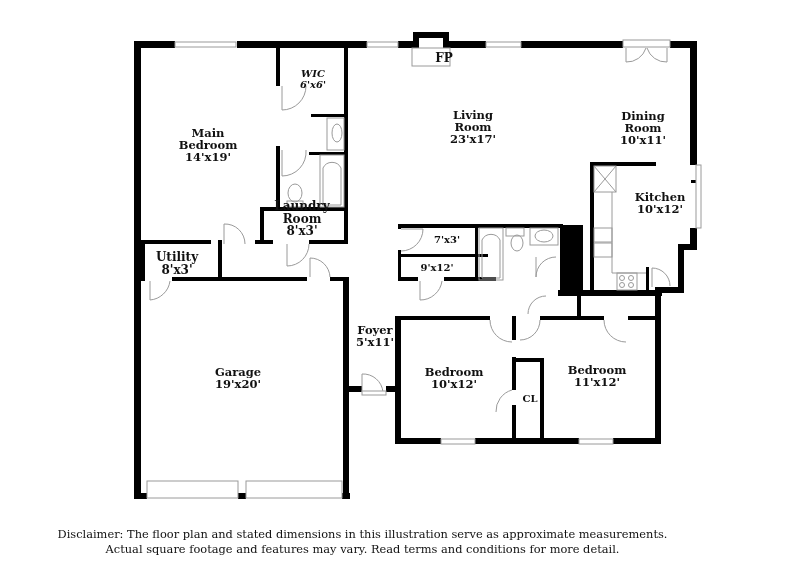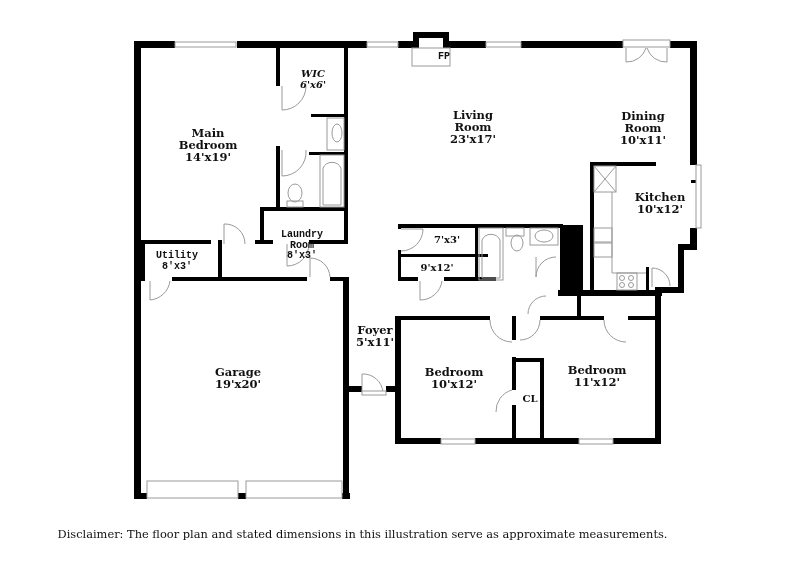--- a/index.html
+++ b/index.html
@@ -2,21 +2,21 @@
 <html><head>
 <meta charset="utf-8">
 <style>
   html, body { margin:0; padding:0; background:#ffffff; }
   body { width:800px; height:582px; position:relative; overflow:hidden; font-family:"DejaVu Serif", serif; }
   #plan { position:absolute; left:0; top:0; width:800px; height:582px; }
   .lbl { position:absolute; text-align:center; font-family:"DejaVu Serif", serif; font-weight:bold; color:#111; line-height:1.05; transform:translateX(-50%); white-space:nowrap; }
   .lbl span { display:block; }
   .f12 { font-size:11.5px; }
   .f10 { font-size:10px; }
-  .f8 { font-size:10px;font-family:Liberation Mono, monospace; }
+  .f8 { font-size:12px; }
   .disclaimer { position:absolute; left:0; width:725px; top:527px; text-align:center; font-family:"DejaVu Serif", serif; font-size:11.4px; color:#111; line-height:15px; }
   .disclaimer span { display:block; }
 </style>
 </head>
 <body>
 
 <svg id="plan" viewBox="0 0 800 582" xmlns="http://www.w3.org/2000/svg">
 
   <g fill="#000">
 
@@ -182,21 +182,21 @@
   <span>Main</span>
   <span>Bedroom</span>
   <span style="font-weight:normal;font-weight:bold;">14'x19'</span>
 </div>
 
 <div class="lbl f10" style="left:313px; top:69px;font-style:italic;">
   <span>WIC</span>
   <span>6'x6'</span>
 </div>
 
-<div class="lbl f8" style="left:302px; top:230px;">
+<div class="lbl f8" style="left:302px; top:200px;">
   <span>Laundry</span>
   <span>Room</span>
   <span>8'x3'</span>
 </div>
 
 <div class="lbl f8" style="left:177px; top:251px;">
   <span>Utility</span>
   <span>8'x3'</span>
 </div>
 
@@ -248,13 +248,14 @@
 <div class="lbl f10" style="left:530px; top:394px;text-align:right;">
   <span>CL</span>
 </div>
 
 <div class="lbl f8" style="left:444px; top:52px;">
   <span>FP</span>
 </div>
 
 <div class="disclaimer">
   <span>Disclaimer: The floor plan and stated dimensions in this illustration serve as approximate measurements.</span>
+  <span>Actual square footage and features may vary. Read terms and conditions for more detail.</span>
 </div>
 
 </body></html>

